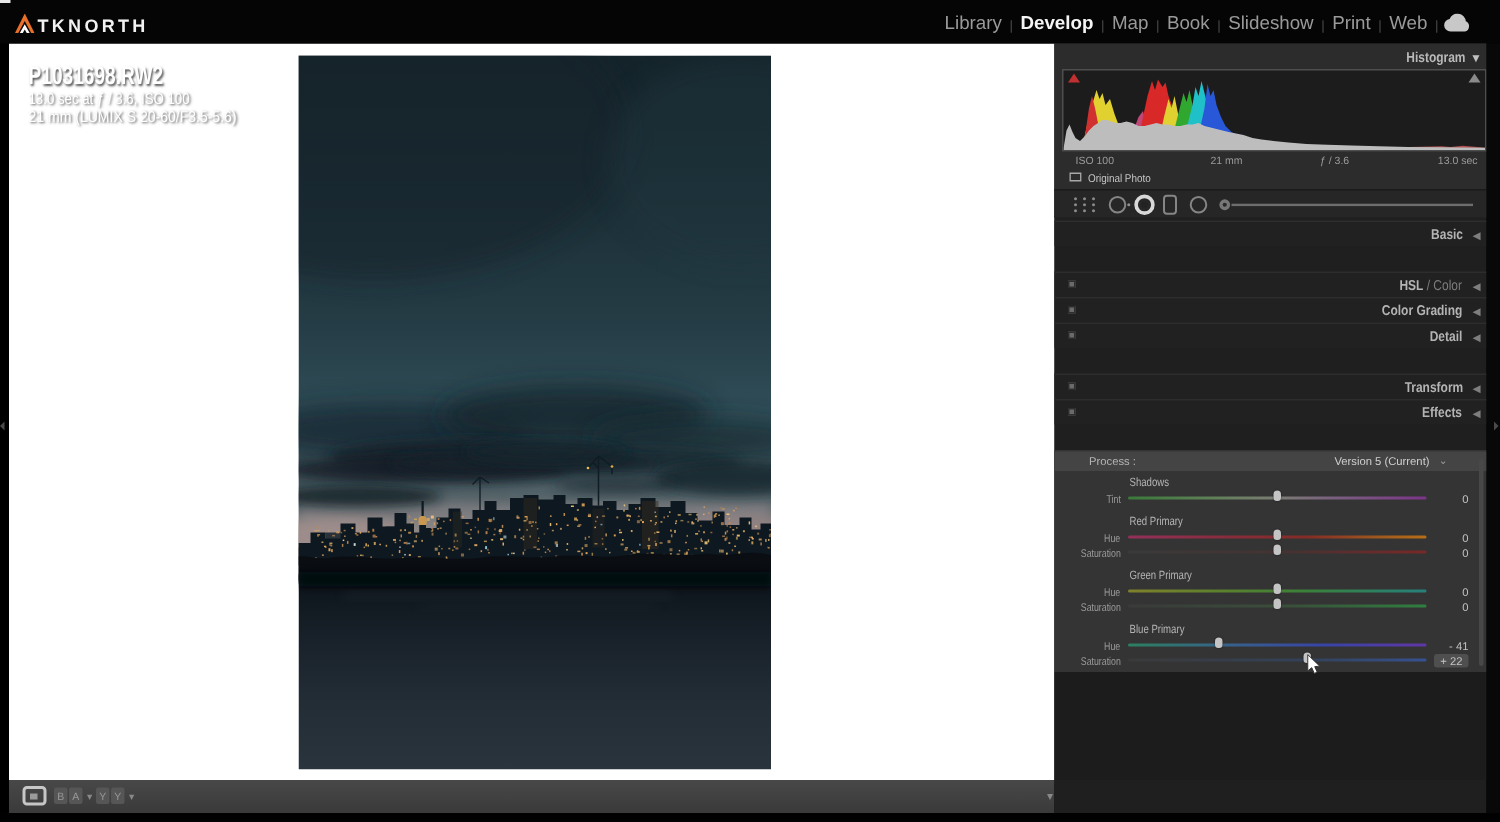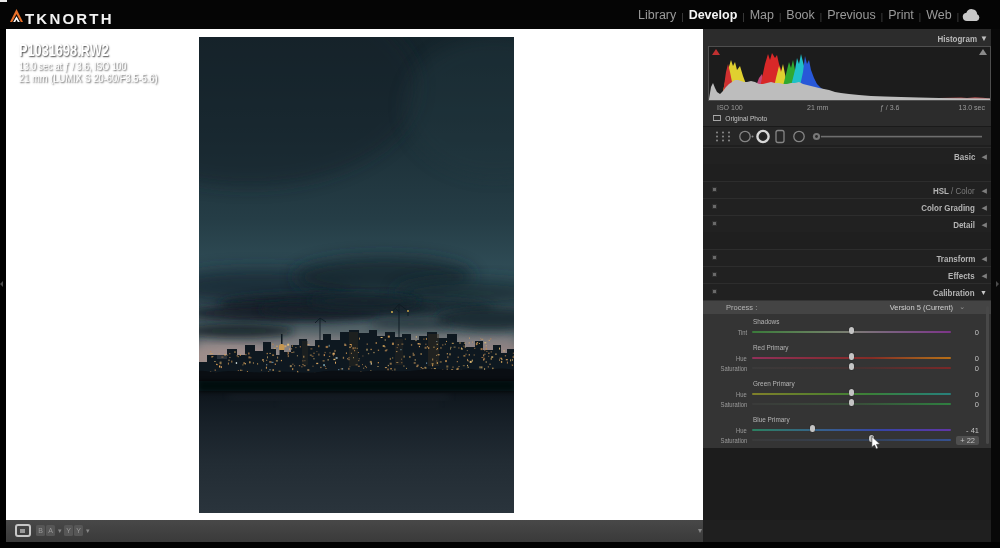--- a/index.html
+++ b/index.html
@@ -1,20 +1,20 @@
 <!DOCTYPE html>
 <html><head><meta charset="utf-8">
 <style>
 *{margin:0;padding:0;box-sizing:border-box}
 body{width:1000px;height:548px;font-family:"Liberation Sans",sans-serif;background:#000;position:relative;overflow:hidden}
 #app{position:absolute;inset:0}
 .abs{position:absolute}
 #topbar{left:0;top:0;width:1000px;height:29px;background:#050505}
 #logo{left:10px;top:9px}
-#logotext{left:25px;top:10px;color:#f2f2f2;font-size:15px;font-weight:bold;letter-spacing:2.2px}
+#logotext{left:25px;top:10px;color:#f2f2f2;font-size:12px;font-weight:bold;letter-spacing:2.2px}
 #menu{right:19px;top:8px;display:flex;align-items:flex-end;font-size:12.5px}
 .mitem{color:#9a9a9a;margin:0 5px}
 .mact{color:#f5f5f5;font-weight:bold;margin:0 5px}
 .msep{color:#4a4a4a;font-size:9px}
 #canvas{left:6px;top:29px;width:697px;height:491px;background:#fff}
 #info{left:13px;top:12px;color:#fff;text-shadow:1.2px 1.2px 1.8px rgba(80,80,80,1)}
 #info .t1{font-size:17px;font-weight:bold;transform:scaleX(0.75);transform-origin:left}
 #info .t2{font-size:10.5px;margin-top:-1px;transform:scaleX(0.84);transform-origin:left}
 #info .t3{font-size:10.5px;margin-top:0px;transform:scaleX(0.89);transform-origin:left}
 #photo{left:199px;top:37px;width:315px;height:476px}
@@ -604,21 +604,21 @@
   <div class="abs" id="logotext">TKNORTH</div>
   <div class="abs" id="menu">
         <span class="mitem">Library</span>
         <span class="msep">|</span>
         <span class="mact">Develop</span>
         <span class="msep">|</span>
         <span class="mitem">Map</span>
         <span class="msep">|</span>
         <span class="mitem">Book</span>
         <span class="msep">|</span>
-        <span class="mitem">Previous</span>
+        <span class="mitem">Slideshow</span>
         <span class="msep">|</span>
         <span class="mitem">Print</span>
         <span class="msep">|</span>
         <span class="mitem">Web</span>
         <span class="msep">|</span>
         <svg width="19" height="13" viewBox="0 0 19 13" style="margin-left:3px">
           <path d="M5 12 a4.2 4.2 0 0 1 -0.6 -8.36 A5.6 5.6 0 0 1 15.2 5.2 A3.6 3.6 0 0 1 14.6 12 Z" fill="#c8c8c8"></path>
         </svg>
       </div>
 </div>
@@ -712,25 +712,20 @@
 <div class="prow" style="top:220px">
         <span class="ptog"></span>
         <span class="plabel"><b>Transform</b></span>
         <span class="ptri">◀</span>
       </div>
 <div class="prow" style="top:237px">
         <span class="ptog"></span>
         <span class="plabel"><b>Effects</b></span>
         <span class="ptri">◀</span>
       </div>
-<div class="prow" style="top:254px">
-        <span class="ptog"></span>
-        <span class="plabel"><b>Calibration</b></span>
-        <span class="ptri" style="color:#c8c8c8">▼</span>
-      </div>
   <div id="calbody">
     <div id="procrow">
           <span style="position:absolute;left:23px;top:2px">Process :</span>
           <span style="position:absolute;right:38px;top:2px;color:#cfcfcf">Version 5 (Current)</span>
           <span style="position:absolute;right:26px;top:2px;color:#999;font-size:7px">⌄</span>
         </div>
     <div class="ctitle" style="top:17px">Shadows</div>
 <div class="crow" style="top:27px">
           <span class="clab">Tint</span>
           <span class="ctrack" style="background:linear-gradient(90deg,#3a7a3a,#62805a 30%,#7c7c74 50%,#7a5e80 70%,#7c3488)"></span>

